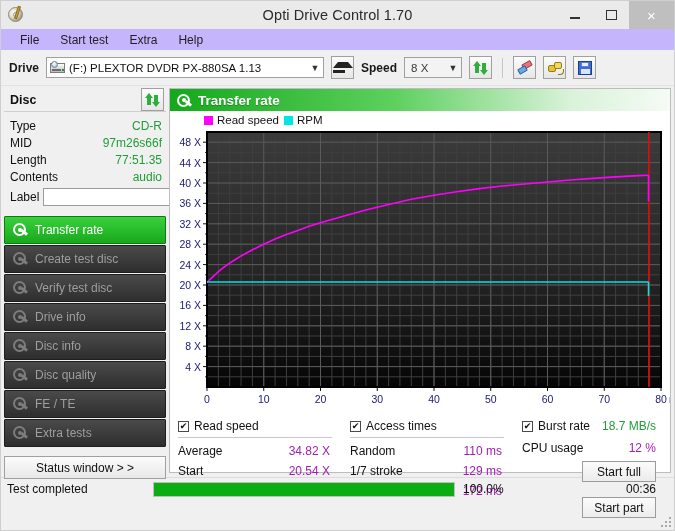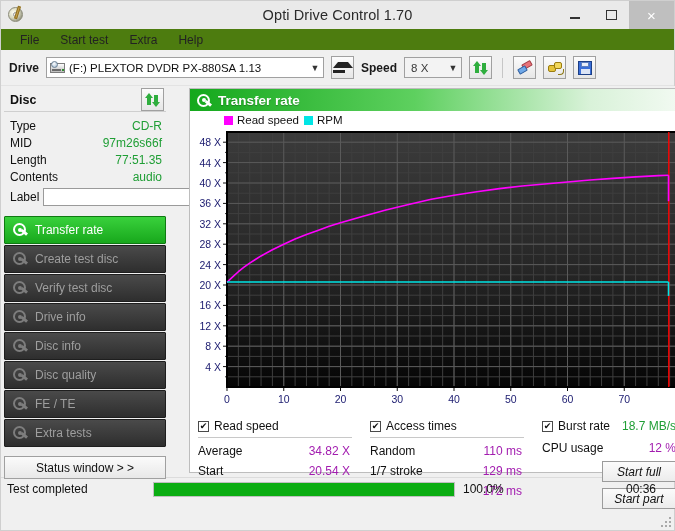--- a/index.html
+++ b/index.html
@@ -26,21 +26,21 @@
   .title-text{position:absolute;left:0;right:0;text-align:center;font-size:14.5px;color:#2b2b2b;
     letter-spacing:.1px;pointer-events:none;}
   .win-btns{margin-left:auto;display:flex;height:28px;}
   .win-btn{width:36px;height:28px;display:flex;align-items:center;justify-content:center;}
   .win-btn.close{width:45px;background:#bfbfbf;}
   .glyph-min{width:10px;height:2px;background:#333;margin-top:6px;}
   .glyph-max{width:11px;height:10px;border:1.6px solid #333;box-sizing:border-box;}
   .glyph-close{color:#fff;font-size:15px;line-height:1;}
 
   
-  .menubar{height:21px;background:#4d7c0f;display:flex;align-items:center;padding-left:10px;gap:3px;}
+  .menubar{height:21px;background:#c4b5fd;display:flex;align-items:center;padding-left:10px;gap:3px;}
   .menuitem{padding:2px 9px;color:#222;font-size:12px;}
 
   
   .drivebar{height:35px;background:#f0f0f0;display:flex;align-items:center;padding:0 8px;gap:7px;
     border-bottom:1px solid #e3e3e3;}
   .lbl-bold{font-weight:bold;color:#1a1a1a;font-size:12px;}
   .combo{height:21px;background:#fff;border:1px solid #a0a0a0;display:flex;align-items:center;
     box-sizing:border-box;position:relative;font-size:11.5px;color:#111;}
   .combo.drive{width:278px;padding-left:3px;}
   .combo.speed{width:58px;padding-left:6px;background:#f3f3f3;color:#3a3a3a;}
@@ -82,21 +82,21 @@
     border:1px solid #9a7c10;border-radius:2px;box-sizing:border-box;}
   .plug .w{position:absolute;left:11px;top:8px;width:5px;height:5px;border-bottom:1.5px solid #8d7a18;
     border-right:1.5px solid #8d7a18;border-bottom-right-radius:4px;}
 
   .floppy{position:relative;width:14px;height:14px;background:#3a6fd8;border:1px solid #1c3f86;
     box-sizing:border-box;}
   .floppy .sh{position:absolute;left:2.5px;top:0;width:8px;height:5px;background:#e9eef8;border:1px solid #5d7fbf;box-sizing:border-box;}
   .floppy .lb{position:absolute;left:2px;top:7px;width:9px;height:5px;background:#dbe4f5;}
 
   
-  .main{display:flex;height:391px;gap:20px;}
+  .main{display:flex;height:391px;}
   .left{width:168px;background:#f0f0f0;box-sizing:border-box;padding:0 3px;}
 
   .disc-head{height:23px;display:flex;align-items:center;justify-content:space-between;
     border-bottom:1px solid #cfcfcf;padding:0 2px 0 6px;background:#f0f0f0;margin-top:2px;}
   .disc-head .ttl{font-weight:bold;font-size:12.5px;color:#111;}
   .disc-rows{padding:4px 4px 2px 6px;}
   .drow{display:flex;justify-content:space-between;align-items:flex-end;height:17px;font-size:12px;}
   .drow .k{color:#111;}
   .drow .v{color:#1f9e35;}
   .label-row{display:flex;align-items:center;gap:4px;margin-top:2px;}
@@ -158,21 +158,21 @@
     align-items:center;justify-content:center;box-sizing:border-box;}
   .cbx:after{content:"\2714";font-size:9px;color:#111;line-height:1;}
   .cbtitle{font-size:12px;color:#111;}
   .hr{height:1px;background:#c8c8c8;margin:3px 18px 3px 0;}
   .srow{display:flex;justify-content:space-between;height:20px;align-items:center;padding-right:20px;font-size:12px;}
   .srow .k{color:#111;}
   .srow .v{color:#a21caf;}
   .col3 .srow{padding-right:6px;}
   .btnrow{margin-top:3px;display:flex;justify-content:flex-end;padding-right:6px;}
   .sbtn{width:74px;height:21px;border:1px solid #9b9b9b;background:linear-gradient(#fbfbfb,#ececec);
-    display:flex;align-items:center;justify-content:center;font-size:12px;color:#111;box-sizing:border-box;margin-bottom:3px;font-style:italic;}
+    display:flex;align-items:center;justify-content:center;font-size:12px;color:#111;box-sizing:border-box;margin-bottom:12px;}
 
   
   .statusbar{height:22px;display:flex;align-items:center;background:#f0f0f0;
     border-top:1px solid #dcdcdc;font-size:12px;color:#111;}
   .sb-text{width:152px;padding-left:6px;box-sizing:border-box;}
   .sb-progress{width:302px;height:15px;border:1px solid #bfbfbf;background:#fff;box-sizing:border-box;position:relative;}
   .sb-fill{height:100%;background:#0bad12;}
   .sb-pct{width:68px;text-align:left;padding-left:8px;box-sizing:border-box;}
   .sb-time{flex:1;text-align:right;padding-right:18px;box-sizing:border-box;}
   .grip{position:absolute;right:3px;bottom:3px;width:10px;height:10px;}

